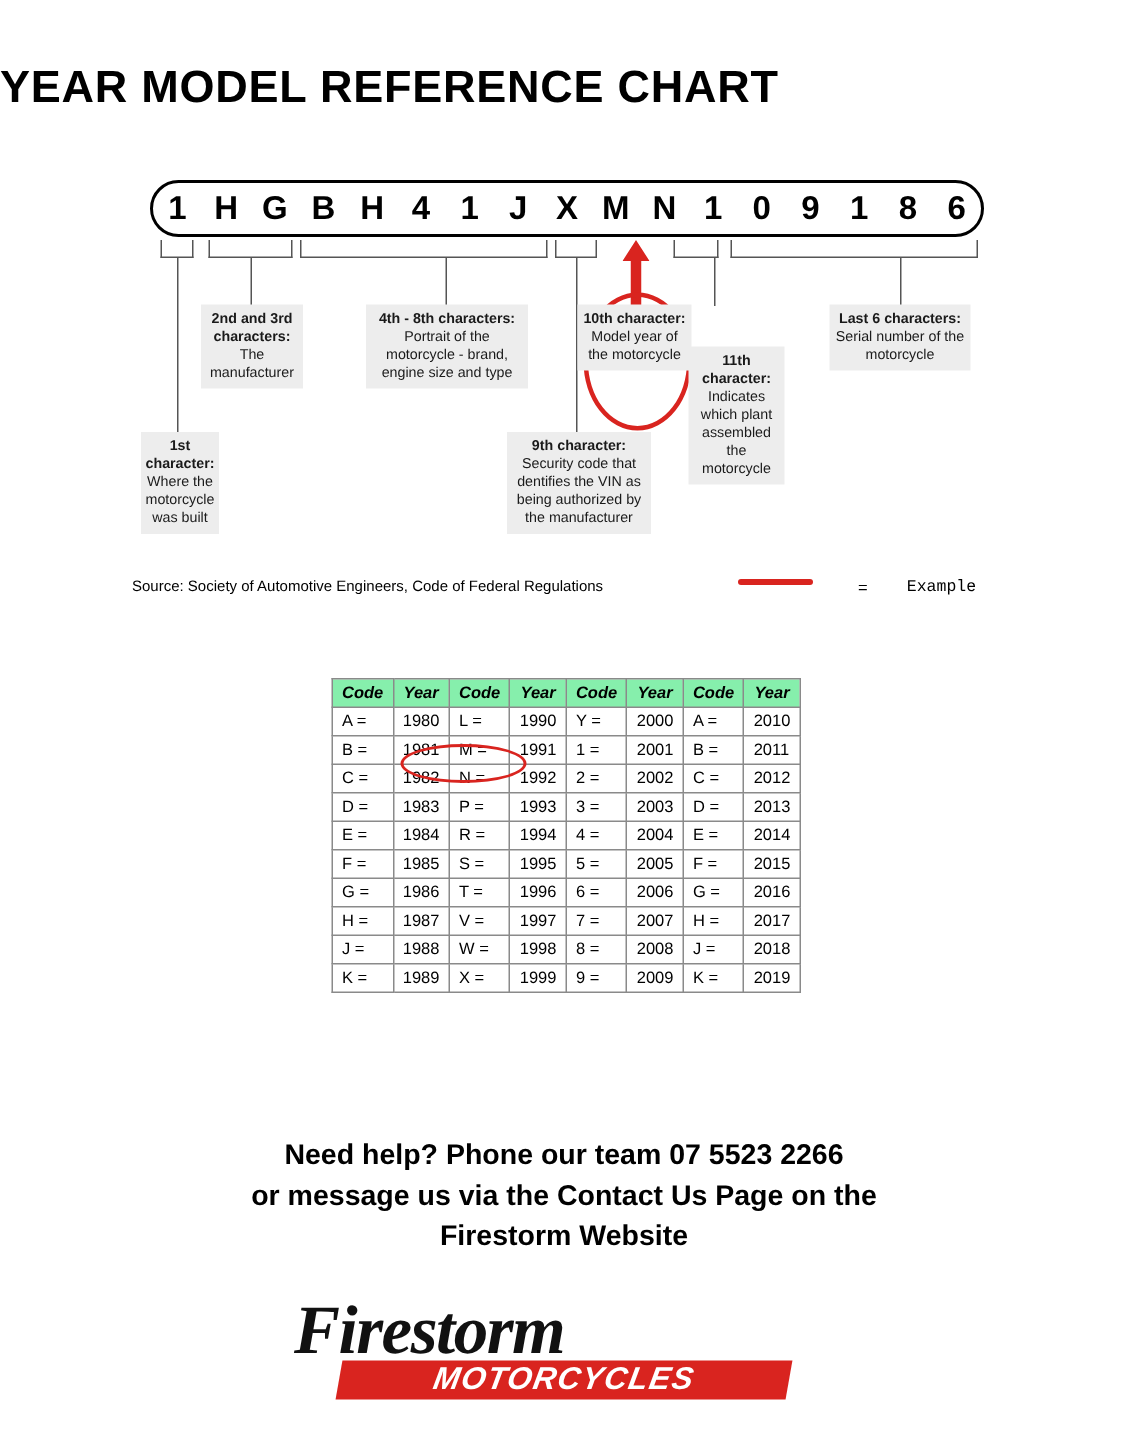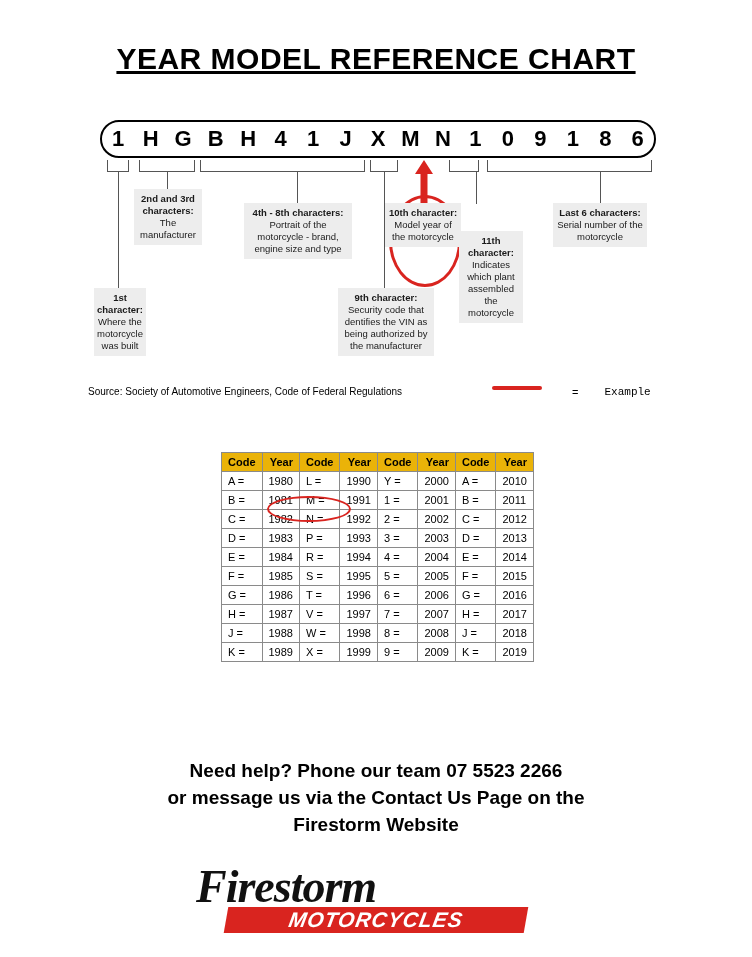--- a/index.html
+++ b/index.html
@@ -15,25 +15,24 @@
     color: #000000;
     overflow: hidden;
   }
 
   
   #page-title {
     position: absolute;
     top: 42px;
     left: 0;
     width: 752px;
-    text-align: center;
+    text-align: left;
     font-size: 30px;
     font-weight: bold;
     letter-spacing: 0.5px;
-    text-decoration: underline;
   }
 
   
   #vin-strip {
     position: absolute;
     top: 120px;
     left: 100px;
     width: 556px;
     height: 38px;
     border: 2px solid #000;
@@ -131,22 +130,23 @@
   table.code-table th,
   table.code-table td {
     border: 1px solid #8a8a8a;
     padding: 2px 6px;
     height: 19px;
     box-sizing: border-box;
     white-space: nowrap;
   }
   table.code-table th {
     font-weight: bold;
-    text-align: right;
-    background: #eab308;
+    text-align: center;
+    background: #86efac;
+    font-style: italic;
   }
   td.code-cell { text-align: left; width: 37px; }
   td.year-cell { text-align: left; width: 33px; }
   #table-circle {
     position: absolute;
     left: 46px;
     top: 44px;
     width: 84px;
     height: 26px;
     border: 2px solid #d9241f;
@@ -249,21 +249,21 @@
 <svg id="red-arrow" viewBox="0 0 18 52">
   <polygon points="9,0 18,14 12.5,14 12.5,52 5.5,52 5.5,14 0,14" fill="#d9241f"></polygon>
 </svg>
 <div id="red-circle"></div>
 
 <div class="callout" style="left:94px; top:288px; width:52px;">
   <b>1st character:</b>
   <div>Where the motorcycle was built</div>
 </div>
 
-<div class="callout" style="left:134px; top:189px; width:68px;">
+<div class="callout" style="left:134px; top:203px; width:68px;">
   <b>2nd and 3rd characters:</b>
   <div>The manufacturer</div>
 </div>
 
 <div class="callout" style="left:244px; top:203px; width:108px;">
   <b>4th - 8th characters:</b>
   <div>Portrait of the motorcycle - brand, engine size and type</div>
 </div>
 
 <div class="callout" style="left:338px; top:288px; width:96px;">

